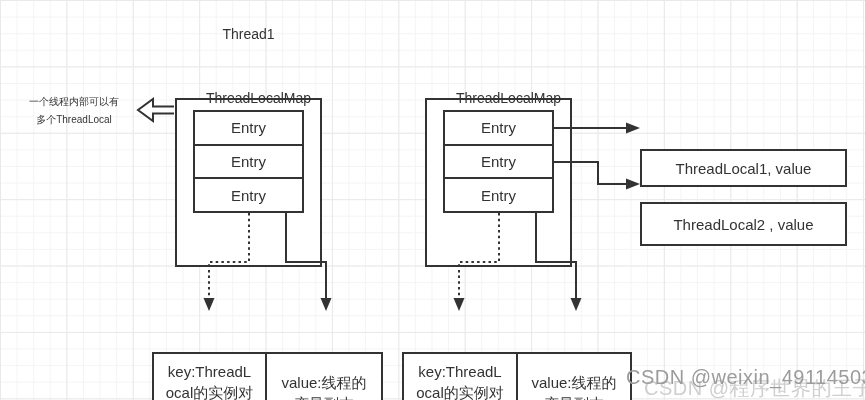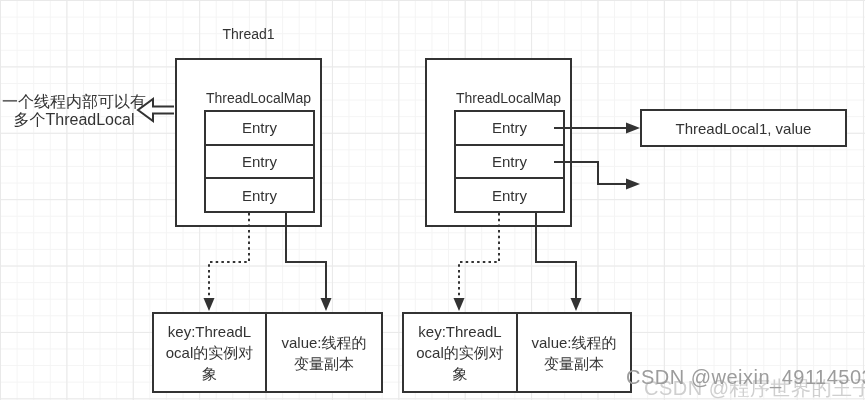--- a/index.html
+++ b/index.html
@@ -12,38 +12,38 @@
     background-image:
       linear-gradient(#e9e9e9 1px, transparent 1px),
       linear-gradient(90deg, #e9e9e9 1px, transparent 1px),
       linear-gradient(#f4f4f4 1px, transparent 1px),
       linear-gradient(90deg, #f4f4f4 1px, transparent 1px);
     background-size: 66.4px 66.4px, 66.4px 66.4px, 16.6px 16.6px, 16.6px 16.6px;
     font-family: "Liberation Sans", "DejaVu Sans", sans-serif;
     color: #333333;
   }
   .abs { position: absolute; box-sizing: border-box; }
-  .box { border: 2px solid #333333; background: #ffffff; }
+  .box { border: 2px solid #333333; background: #ffffff; margin-top: 40px; }
   .center { display: flex; align-items: center; justify-content: center; text-align: center; }
   .lbl { font-size: 14px; }
   .thread-outer { width: 147px; height: 169px; }
   .thread-title { width: 147px; height: 18px; top: 25px; }
   .map-label { width: 167px; height: 18px; top: 89px; }
   .entry-stack {
     width: 111px; height: 103px; top: 110px;
     border: 2px solid #333333; background: #ffffff;
-    display: flex; flex-direction: column; margin-left: 11px;
+    display: flex; flex-direction: column;
   }
   .entry-row { flex: 1; display: flex; align-items: center; justify-content: center; font-size: 15px; }
   .entry-row + .entry-row { border-top: 2px solid #333333; }
   .tl-box { left: 640px; width: 207px; font-size: 15px; }
   .legend-box { top: 312px; height: 81px; font-size: 15px; line-height: 21px; white-space: pre-line; }
   .annotation {
     left: 0px; top: 93px; width: 148px;
-    font-size: 16px; line-height: 18px; text-align: center; white-space: pre-line;
+    font-size: 10px; line-height: 18px; text-align: center; white-space: pre-line;
   }
   .wm { white-space: nowrap; font-size: 20px; letter-spacing: 0.5px; }
   .wm-primary { left: 626px; top: 366px; color: #9c9c9c; }
   .wm-secondary { left: 644px; top: 375px; color: #cfcfcf; }
   svg.overlay { left: 0; top: 0; pointer-events: none; }
 </style>
 </head>
 <body>
 
 <div class="canvas">
@@ -62,20 +62,21 @@
   <div class="abs entry-stack" style="left:443px;">
     <div class="entry-row">Entry</div>
     <div class="entry-row">Entry</div>
     <div class="entry-row">Entry</div>
   </div>
 
   <div class="abs annotation">一个线程内部可以有
 多个ThreadLocal</div>
 
   <div class="abs box center tl-box" style="top:109px; height:38px;">ThreadLocal1, value</div>
+  <div class="abs box center tl-box" style="top:162px; height:44px;">ThreadLocal2 , value</div>
 
   <div class="abs box center legend-box" style="left:152px; width:115px;">key:ThreadL
 ocal的实例对
 象</div>
   <div class="abs box center legend-box" style="left:265px; width:118px;">value:线程的
 变量副本</div>
 
   <div class="abs box center legend-box" style="left:402px; width:116px;">key:ThreadL
 ocal的实例对
 象</div>

